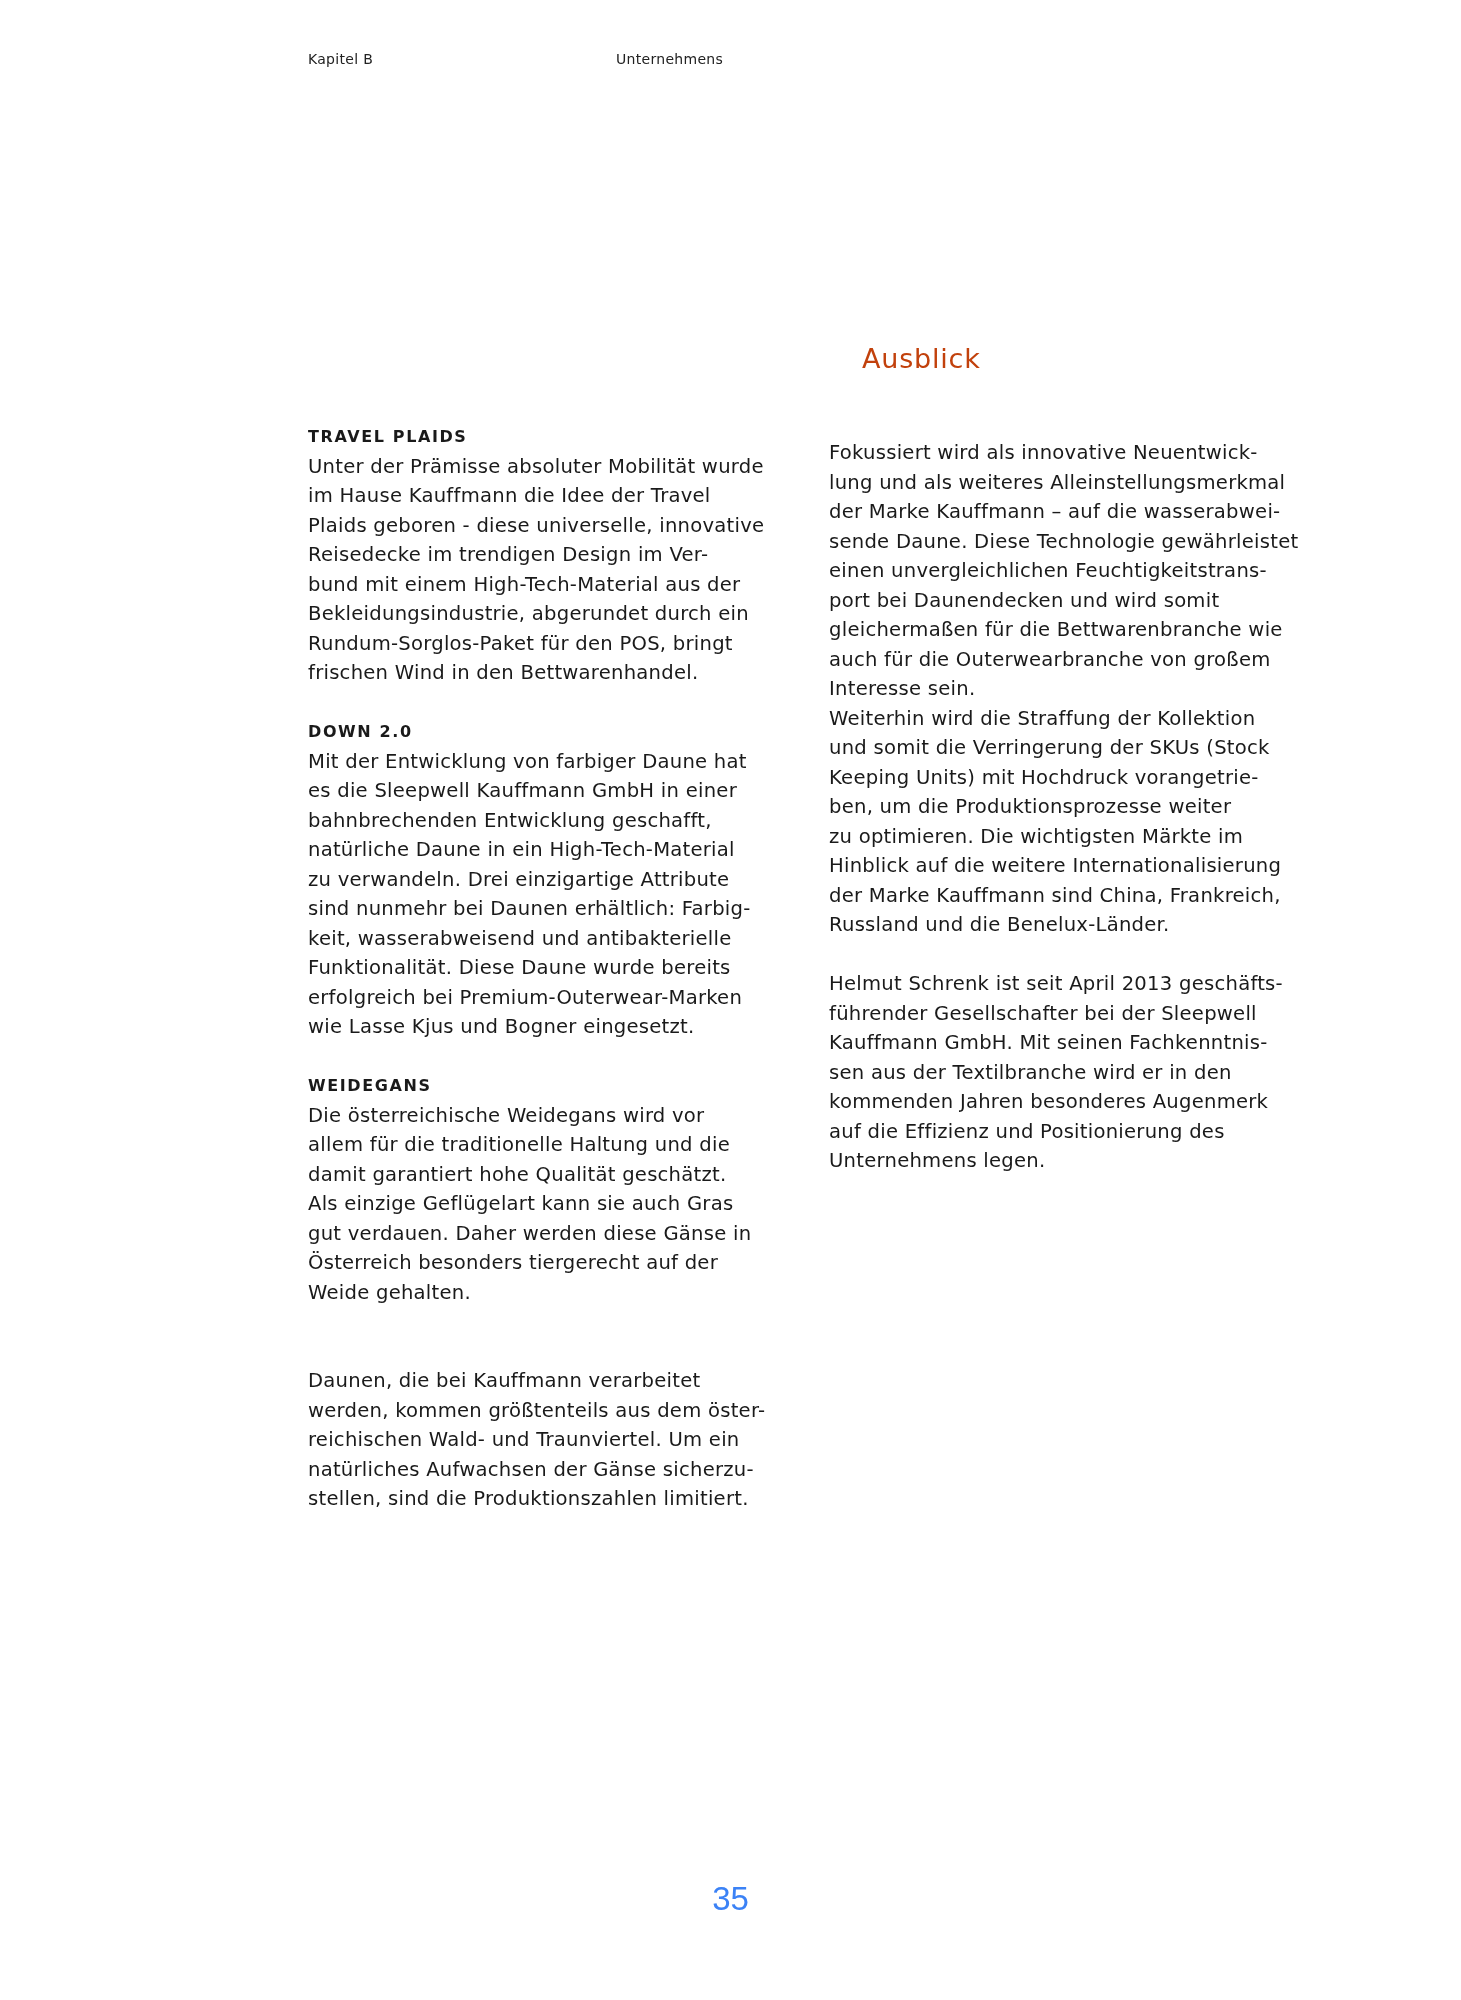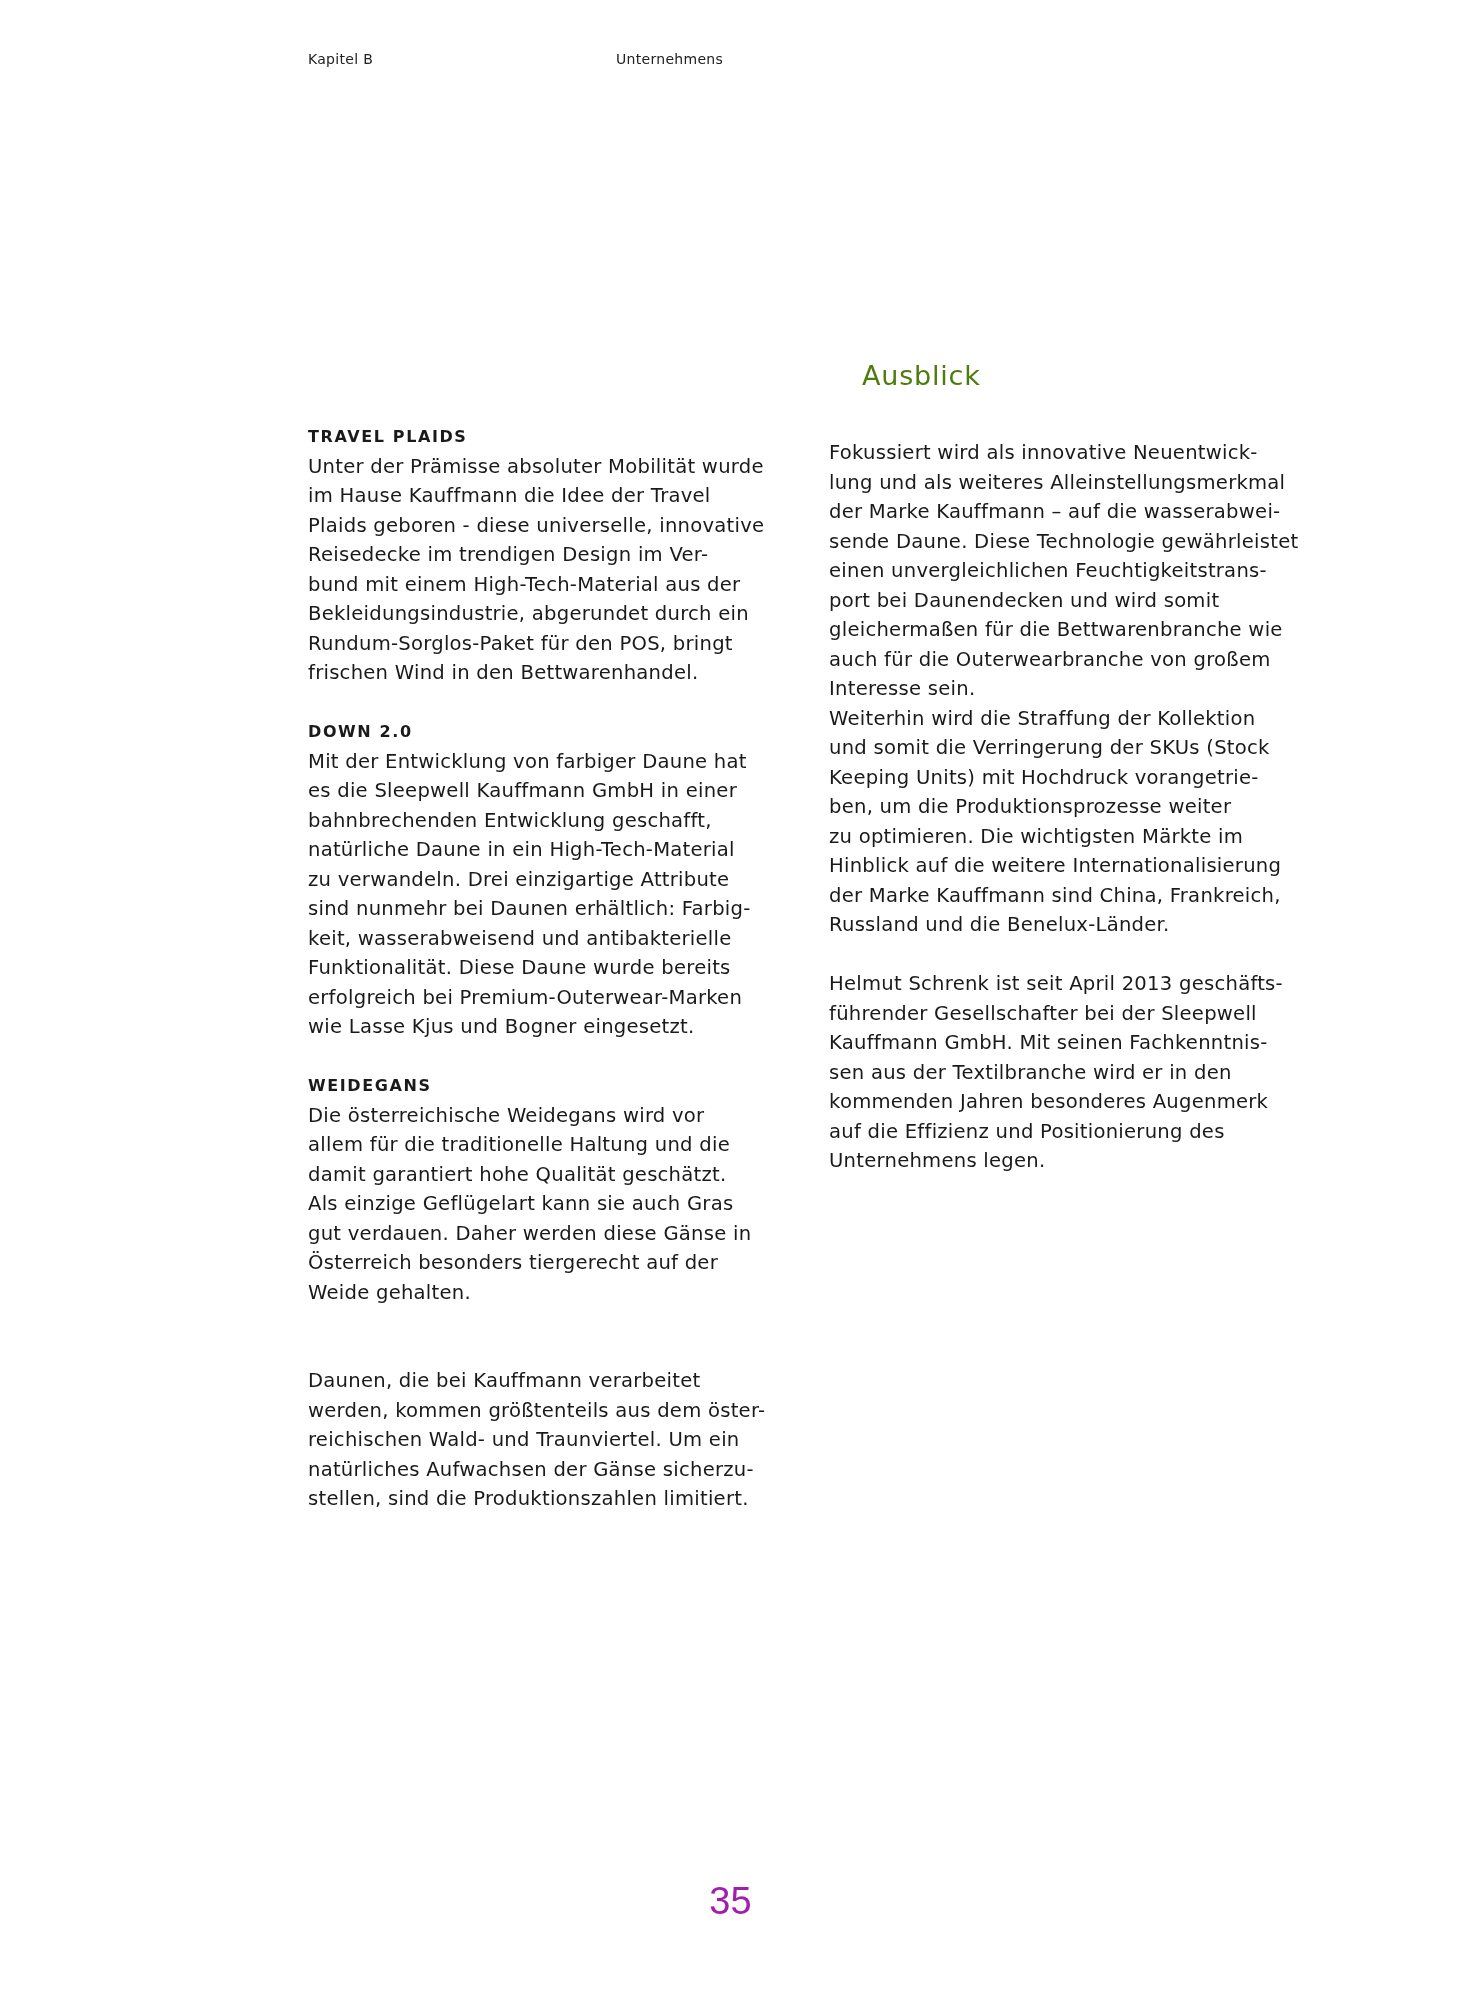--- a/index.html
+++ b/index.html
@@ -8,43 +8,43 @@
     font-family: "DejaVu Sans", "Liberation Sans", sans-serif;
     color: #1a1a1a;
   }
   .running-head {
     position: absolute; top: 51px; font-size: 14px; letter-spacing: 0.3px; color: #222;
   }
   #head-left { left: 308px; }
   #head-right { left: 616px; }
 
   .section-title {
-    position: absolute; left: 862px; top: 360px;
-    font-size: 27px; font-weight: normal; letter-spacing: 0.8px; color: #4d7c0f; margin: 0;
+    position: absolute; left: 862px; top: 343px;
+    font-size: 27px; font-weight: normal; letter-spacing: 0.8px; color: #c2410c; margin: 0;
   }
 
   .col {
     position: absolute; width: 490px;
     font-size: 19.6px; line-height: 29.5px; letter-spacing: 0.25px; color: #1a1a1a;
   }
   .col-left { left: 308px; top: 422px; }
   .col-right { left: 829px; top: 422px; margin-top: 16px; }
 
   .block { margin: 0; }
   .subhead {
     font-weight: bold; font-size: 16px; letter-spacing: 1.6px; line-height: 29.5px;
     margin: 0; color: #1a1a1a;
   }
   .para { margin: 0; white-space: pre-line; }
   .gap { height: 29.5px; }
 
   .page-number {
     position: absolute; left: 0; width: 1461px; top: 1880px;
     text-align: center; font-family: "Liberation Sans", sans-serif;
-    font-size: 38px; color: #a21caf;
+    font-size: 33px; color: #3b82f6;
   }
 </style>
 </head>
 <body>
 
 <div class="running-head" id="head-left">Kapitel B</div>
 <div class="running-head" id="head-right">Unternehmens</div>
 
 <h2 class="section-title">Ausblick</h2>
 

